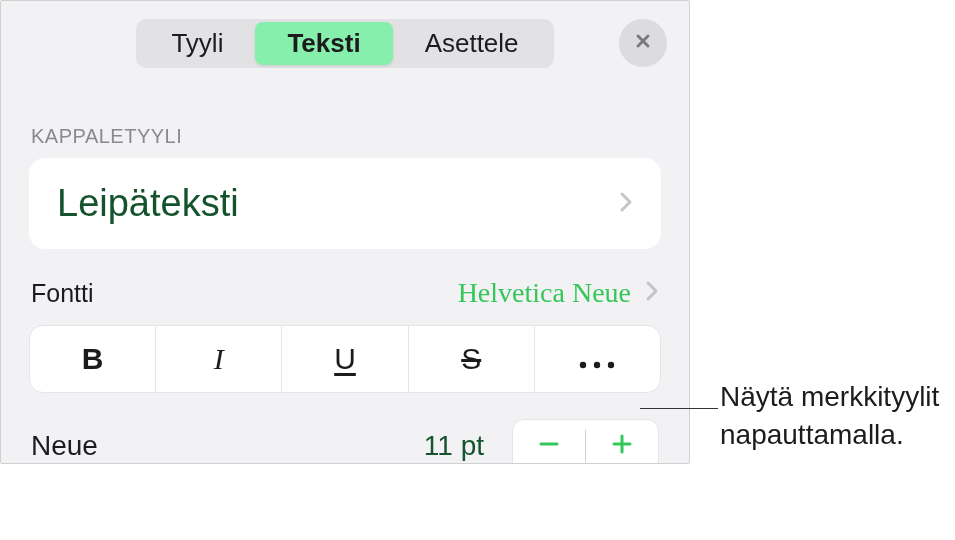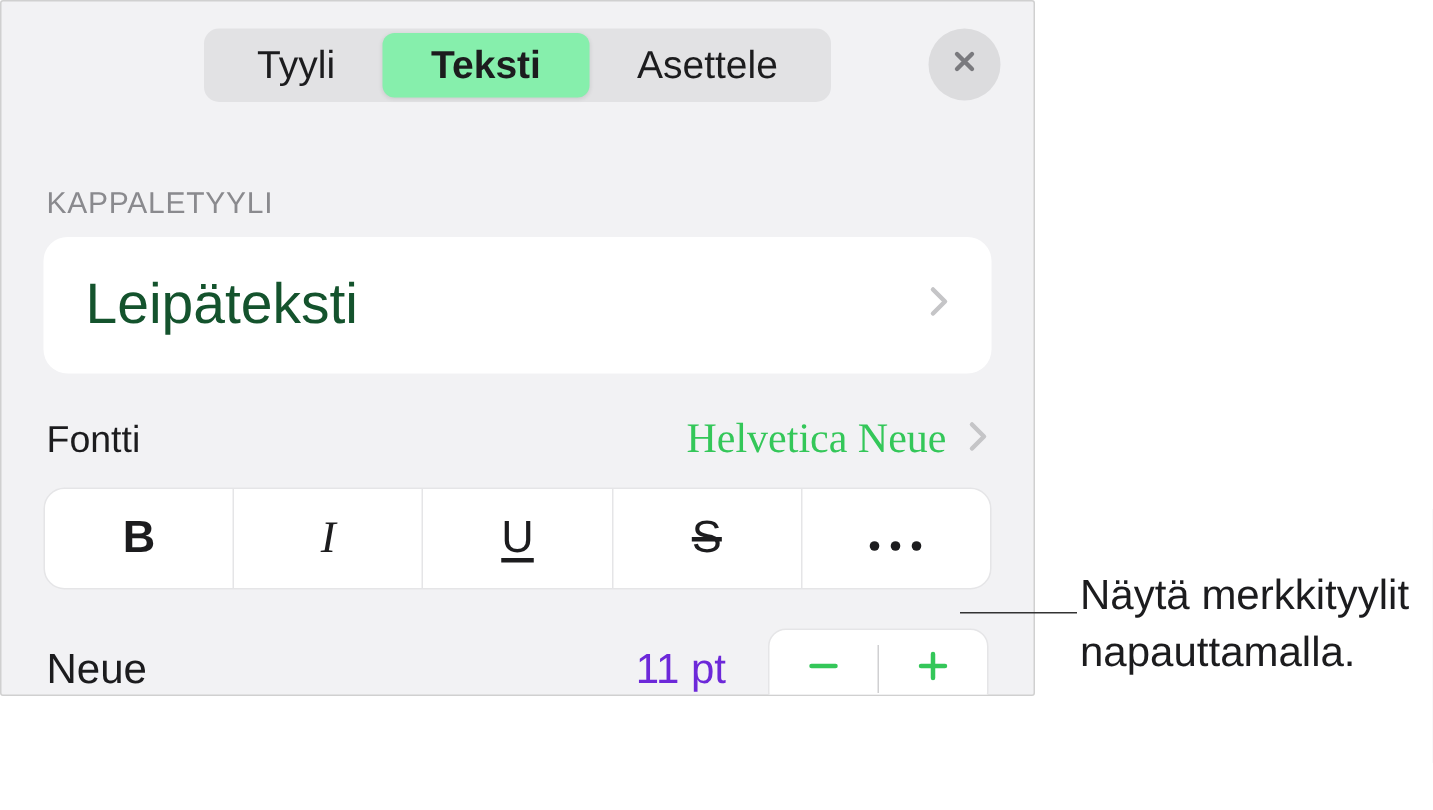--- a/index.html
+++ b/index.html
@@ -132,21 +132,21 @@
       font-size: 28px;
       color: #1c1c1e;
     }
     .size-controls {
       display: flex;
       align-items: center;
       gap: 18px;
     }
     .size-value {
       font-size: 28px;
-      color: #6d28d9;
+      color: #14532d;
       margin-right: 10px;
     }
     .stepper {
       display: flex;
       align-items: center;
       background: #fff;
       border-radius: 12px;
       border: 1px solid #e5e5e7;
       overflow: hidden;
     }

